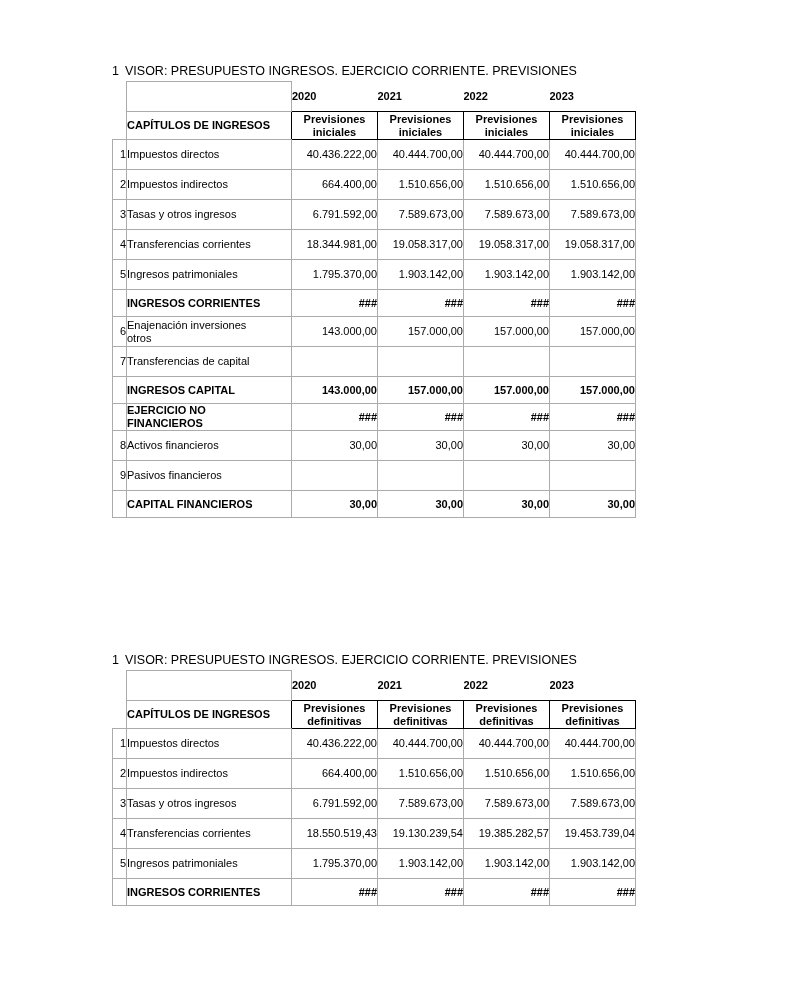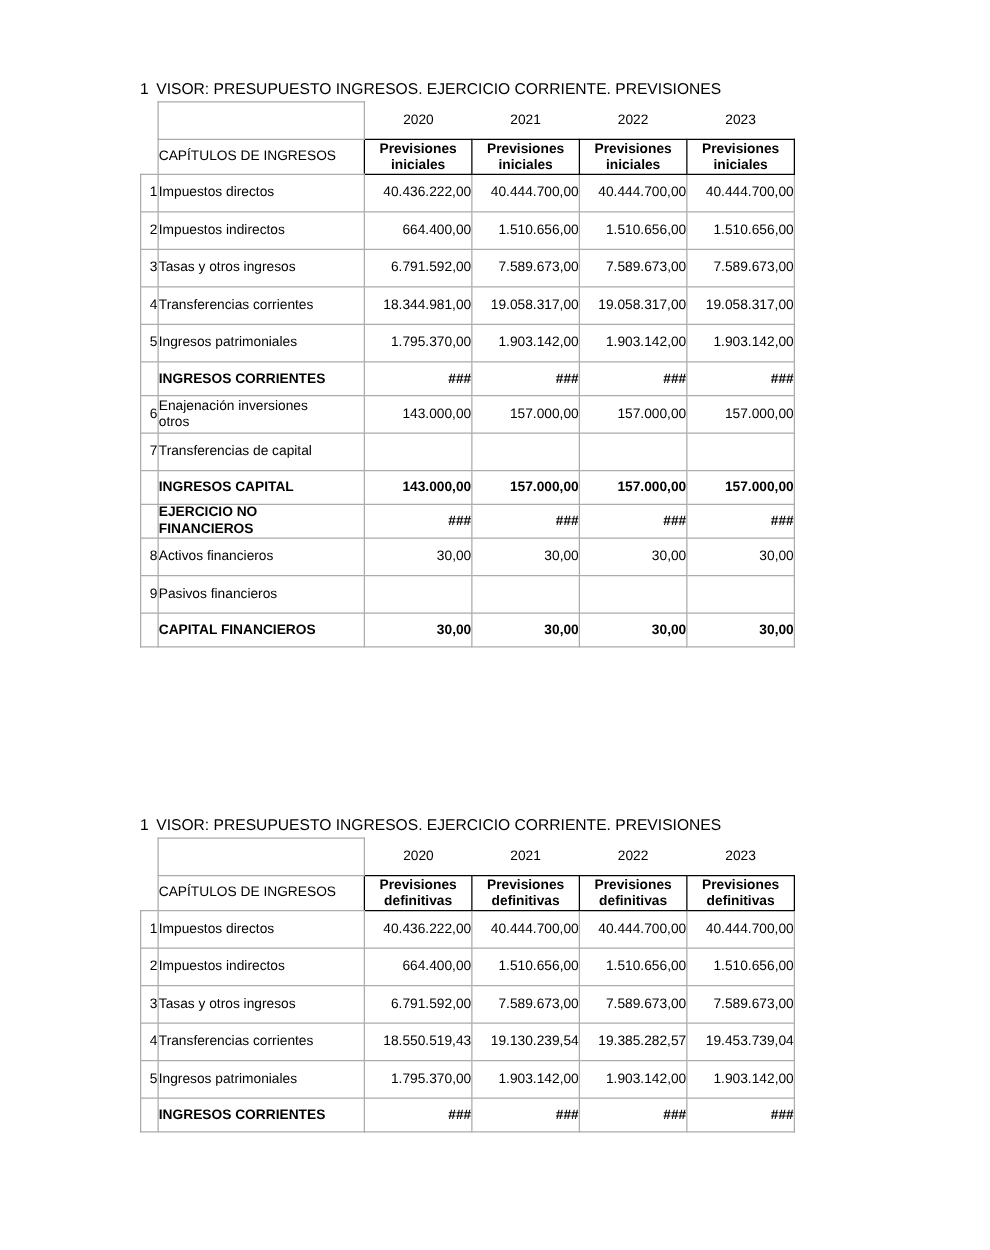--- a/index.html
+++ b/index.html
@@ -22,24 +22,24 @@
   table.grid{border-collapse:collapse;table-layout:fixed;width:523px;margin-top:1px;}
   table.grid td{
     padding:0;font-size:11px;line-height:13px;color:var(--txt);
     overflow:hidden;vertical-align:middle;
   }
   
   thead tr.yrow{height:30px;}
   thead tr.mrow{height:28px;}
   td.blank{border:none;background:var(--bg);}
   td.corner{border:1px solid var(--grid);}
-  td.year{border:none;font-weight:normal;text-align:center;}
+  td.year{border:none;font-weight:bold;text-align:left;}
   td.rowhead{
     border:1px solid var(--grid);border-right:none;
-    font-weight:normal;padding-left:2px;
+    font-weight:bold;padding-left:2px;
   }
   td.colhead{
     border:1px solid var(--hdr);font-weight:bold;text-align:center;
     padding:1px 6px;line-height:13px;
   }
   
   tbody tr{height:30px;}
   tbody tr.boldrow{height:27px;}
   td.numcell{border:1px solid var(--grid);text-align:right;padding-right:2px;}
   td.labelcell{border:1px solid var(--grid);padding-left:2px;white-space:pre-line;}

